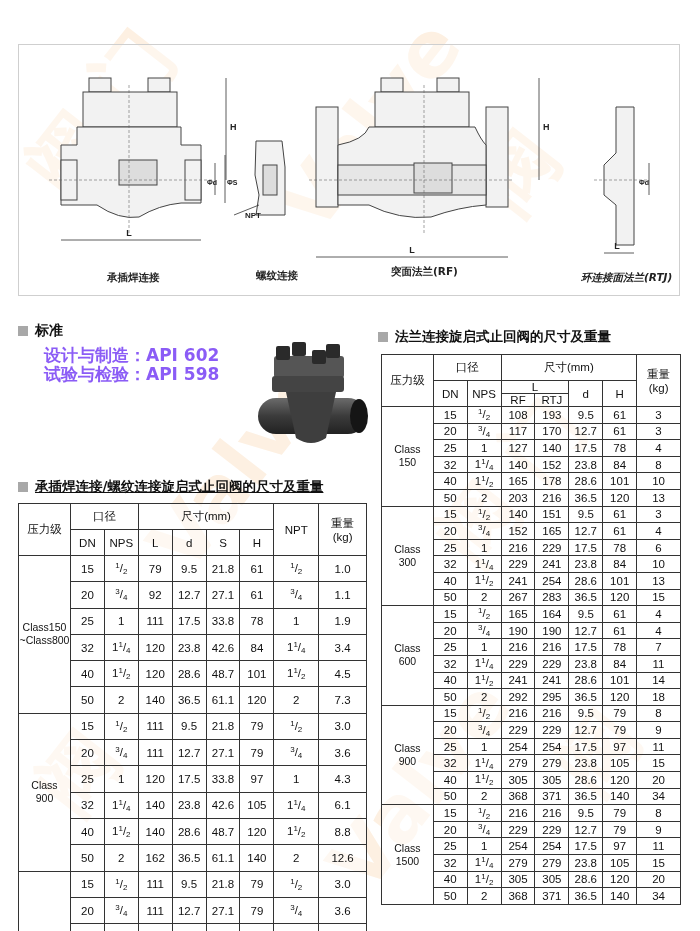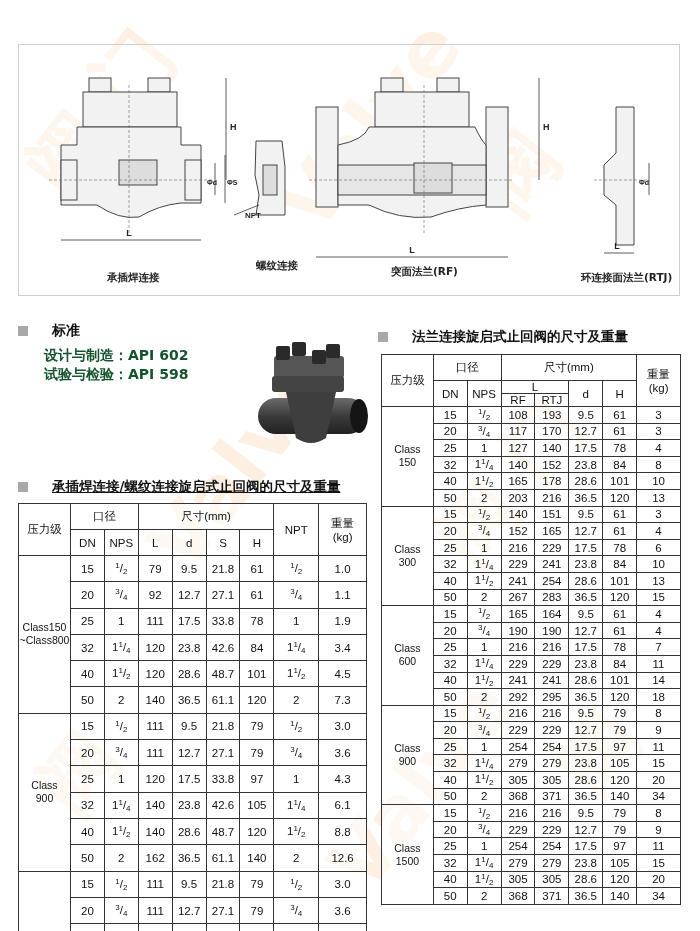--- a/index.html
+++ b/index.html
@@ -9,24 +9,24 @@
   
   .watermark { position: absolute; inset: 0; pointer-events: none; overflow: hidden; }
   .watermark span { position: absolute; font-size: 78px; font-weight: bold; color: #fdf0e2; transform: rotate(-52deg); white-space: nowrap; }
 
   
   .frame { position: absolute; left: 18px; top: 44px; width: 662px; height: 252px; border: 1px solid #cfcfcf; background: rgba(255,255,255,0.4); }
   .frame svg { position: absolute; left: 0; top: 0; }
   .cap { position: absolute; font-size: 10.5px; font-weight: bold; color: #222; }
 
   
-  .sec-head { position: absolute; display: flex; align-items: center; gap: 24px; font-weight: bold; font-size: 13.5px; color: #111; }
+  .sec-head { position: absolute; display: flex; align-items: center; gap: 7px; font-weight: bold; font-size: 13.5px; color: #111; }
   .sec-head .sq { width: 10px; height: 10px; background: #a8a8a8; display: inline-block; }
 
-  .std-list { position: absolute; left: 44px; top: 346px; font-size: 14px; line-height: 18.6px; font-weight: bold; color: #14532d; text-align: center; }
+  .std-list { position: absolute; left: 44px; top: 346px; font-size: 17px; line-height: 18.6px; font-weight: bold; color: #8b5cf6; text-align: center; }
   .std-list .row { display: flex; }
 
   .photo { position: absolute; left: 256px; top: 338px; width: 120px; height: 120px; }
 
   table.spec { position: absolute; border-collapse: collapse; font-family: "Liberation Sans", sans-serif; font-size: 11.5px; background: rgba(255,255,255,0.55); }
   table.spec td, table.spec th { border: 1px solid #333; text-align: center; font-weight: normal; padding: 0; }
   table.spec th { font-size: 11.5px; }
   table.spec td.cls { font-size: 10.5px; line-height: 13px; border-bottom: 1px solid #333; }
   .frac sup, .frac sub { font-size: 8px; }
   .frac sup { vertical-align: 4px; }
@@ -96,23 +96,23 @@
       <text x="598" y="204" text-anchor="middle">L</text>
       <text x="211" y="85">H</text>
       <text x="524" y="85">H</text>
       <text x="188" y="140" font-size="7">Φd</text>
       <text x="208" y="140" font-size="7">ΦS</text>
       <text x="620" y="140" font-size="7">Φd</text>
       <text x="226" y="173" font-size="8">NPT</text>
     </g>
   </svg>
   <div class="cap" style="left:88px;top:226px;">承插焊连接</div>
-  <div class="cap" style="left:237px;top:214px;text-align:right;">螺纹连接</div>
+  <div class="cap" style="left:237px;top:224px;text-align:right;">螺纹连接</div>
   <div class="cap" style="left:372px;top:220px;">突面法兰(RF)</div>
-  <div class="cap" style="left:562px;top:226px;">环连接面法兰(RTJ)</div>
+  <div class="cap" style="left:562px;top:226px;font-style:italic;">环连接面法兰(RTJ)</div>
 </div>
 
 <div class="sec-head" style="left:18px;top:322px;font-size:14px;">
   <span class="sq"></span>
   <span>标准</span>
 </div>
 <div class="std-list" id="std-list">
     <div class="row">
       <span>设计与制造：</span>
       <span>API  602</span>

